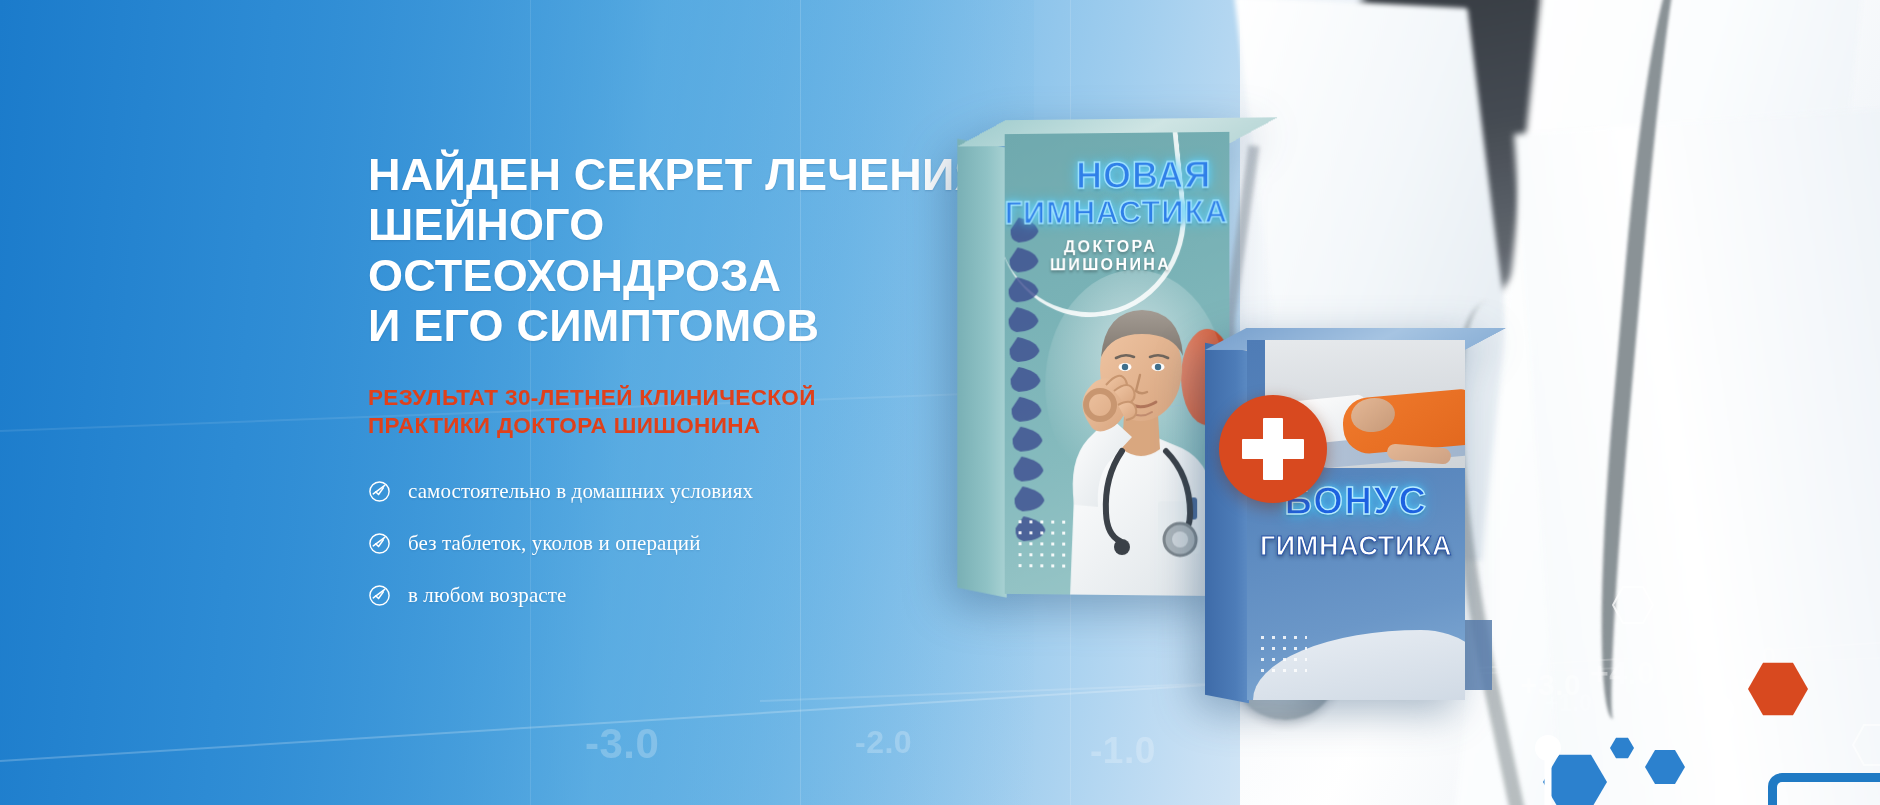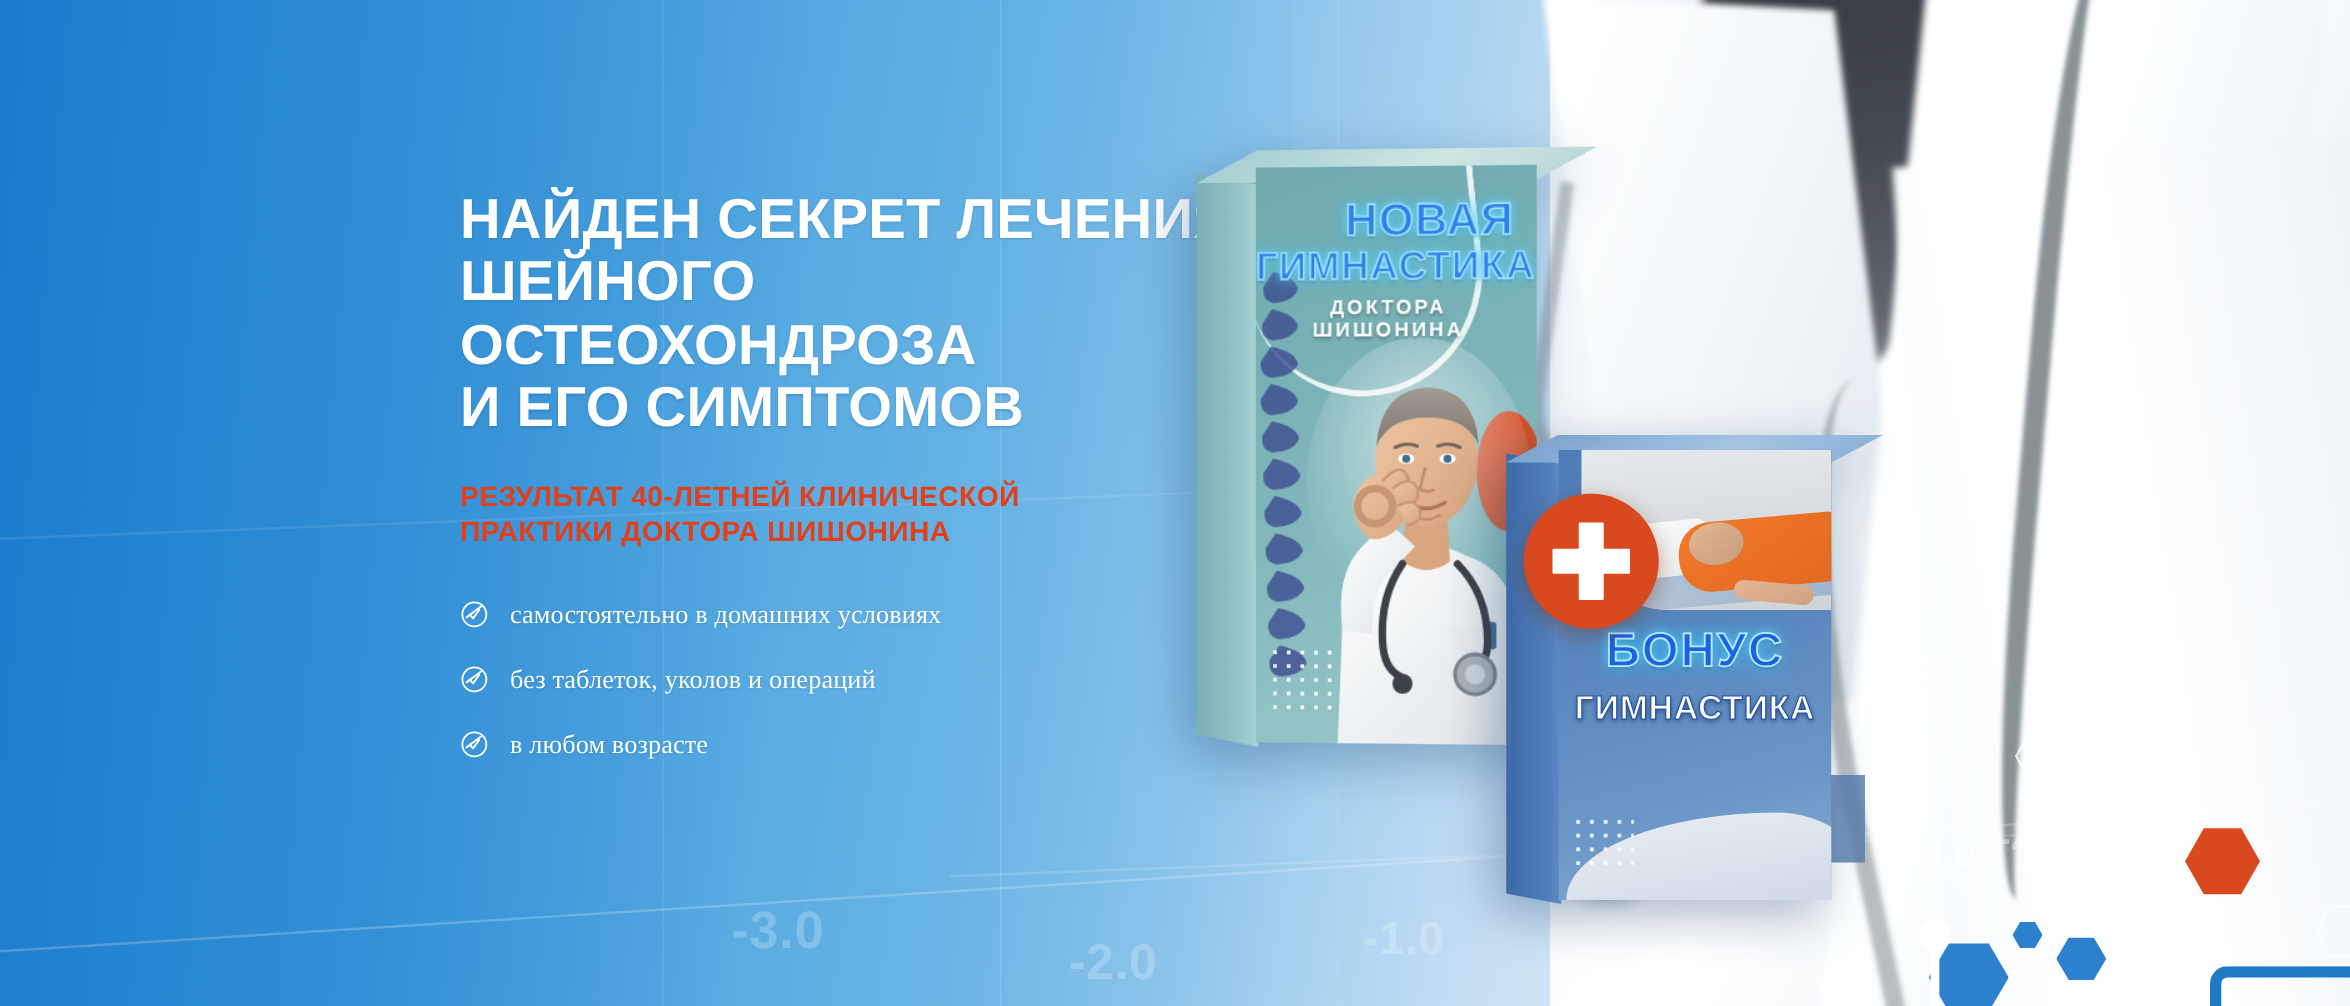--- a/index.html
+++ b/index.html
@@ -110,21 +110,21 @@
   .bm-sub{position:absolute;left:0;right:12px;top:105px;text-align:center;color:#fff;
     font-weight:700;font-size:16px;letter-spacing:2.4px;text-shadow:0 2px 3px rgba(0,0,0,.3);}
   .bm-doc{position:absolute;left:26px;bottom:0;width:200px;height:330px;}
   .bm-dots{position:absolute;left:10px;bottom:26px;width:54px;height:52px;
     background-image:radial-gradient(circle,#fff 1.7px,transparent 1.9px);
     background-size:11px 11px;opacity:.9;}
   .bm-orange{position:absolute;right:-4px;top:196px;width:52px;height:96px;border-radius:50%;
     background:#d8491f;opacity:.95;}
 
   
-  .box-bonus{position:absolute;left:1247px;top:360px;width:218px;height:360px;
+  .box-bonus{position:absolute;left:1247px;top:340px;width:218px;height:360px;
     filter:drop-shadow(-10px 12px 20px rgba(30,70,110,.38));}
   .bb-spine{position:absolute;left:-42px;top:7px;width:44px;height:352px;
     background:linear-gradient(90deg,#3e6ba8 0%,#4d7cb8 70%,#5d8cc4 100%);transform:skewY(11deg);}
   .bb-top{position:absolute;left:-42px;top:-12px;width:260px;height:22px;
     background:linear-gradient(90deg,#7ea5d0 0%,#a6c4e2 60%,#8fb3d8 100%);
     transform:skewX(-62deg);transform-origin:bottom left;}
   .bb-face{position:absolute;left:0;top:0;width:218px;height:360px;overflow:hidden;
     background:linear-gradient(165deg,#4f7cb6 0%,#5886bd 40%,#6b97c8 75%,#86aed6 100%);}
   .bb-photo{position:absolute;left:18px;top:0;right:0;height:128px;overflow:hidden;
     border-radius:0 0 0 70px;}
@@ -188,21 +188,21 @@
     <div class="grid-line" style="left:1540px;top:0;width:1px;height:805px;opacity:.35"></div>
     <div class="grid-line" style="left:1735px;top:0;width:1px;height:805px;opacity:.3"></div>
     <div class="grid-line" style="left:530px;top:0;width:1px;height:805px;opacity:.35"></div>
     <div class="grid-diag" style="left:0px;top:760px;width:1900px;transform:rotate(-3.6deg);opacity:.5"></div>
     <div class="grid-diag" style="left:0px;top:430px;width:1200px;transform:rotate(-2.2deg);opacity:.22"></div>
     <div class="grid-diag" style="left:760px;top:700px;width:1150px;transform:rotate(-2.2deg);opacity:.35"></div>
   </div>
 
   <div>
     <span class="axis-num" style="left:585px;top:720px;font-size:42px;opacity:.55">-3.0</span>
-    <span class="axis-num" style="left:855px;top:748px;font-size:40px;opacity:.55">-2.0</span>
+    <span class="axis-num" style="left:855px;top:724px;font-size:32px;opacity:.55">-2.0</span>
     <span class="axis-num" style="left:1090px;top:730px;font-size:37px;opacity:.55">-1.0</span>
     <span class="axis-num" style="left:1335px;top:706px;font-size:34px;opacity:.5">0.0</span>
     <span class="axis-num" style="left:1545px;top:690px;font-size:23px;opacity:.45">+1.0</span>
     <span class="axis-num" style="left:1720px;top:672px;font-size:29px;opacity:.45">+2.0</span>
     <span class="axis-num" style="left:1700px;top:655px;font-size:27px;opacity:.0">+3.0</span>
   </div>
   <div>
     <span class="axis-num" style="left:1520px;top:668px;font-size:30px;color:rgba(255,255,255,.42)">+3.0</span>
     <span class="axis-num" style="left:1590px;top:655px;font-size:32px;color:rgba(255,255,255,.40)">+4.0</span>
     <span class="axis-num" style="left:1665px;top:648px;font-size:26px;color:rgba(255,255,255,.33)">+5.0</span>
@@ -227,21 +227,21 @@
   <div class="pin" style="left:1704px;bottom:0;width:30px;height:110px;">
     <div class="stem" style="bottom:0;height:92px"></div>
       <div class="head" style="top:0;width:30px;height:30px"></div>
   </div>
   <div class="polyline" style="left:1768px;bottom:-14px;width:130px;height:46px;"></div>
 
   <div class="content">
     <h1 class="headline">НАЙДЕН СЕКРЕТ ЛЕЧЕНИЯ
 ШЕЙНОГО ОСТЕОХОНДРОЗА
 И ЕГО СИМПТОМОВ</h1>
-    <p class="subhead">РЕЗУЛЬТАТ 40-ЛЕТНЕЙ КЛИНИЧЕСКОЙ
+    <p class="subhead">РЕЗУЛЬТАТ 30-ЛЕТНЕЙ КЛИНИЧЕСКОЙ
 ПРАКТИКИ ДОКТОРА ШИШОНИНА</p>
 
     <ul class="bullets">
       <li class="bullet">
         <svg class="chk" viewBox="0 0 24 24">
             <circle cx="12" cy="12" r="10" fill="none" stroke="#fff" stroke-width="1.5"></circle>
             <path d="M5.5 14.5 L17.5 5.5" stroke="#fff" stroke-width="1.6" fill="none" stroke-linecap="round"></path>
             <path d="M8 12.2 L11 15.2 L16 8.2" stroke="#fff" stroke-width="1.6" fill="none" stroke-linecap="round" stroke-linejoin="round"></path>
           </svg>
         <span class="bl-text">самостоятельно  в домашних условиях</span>

